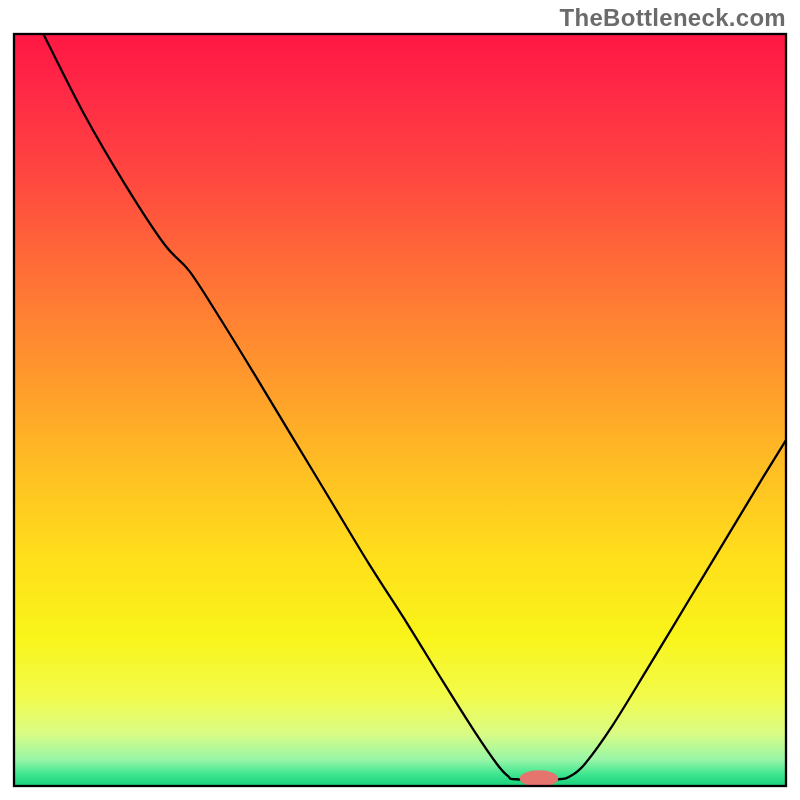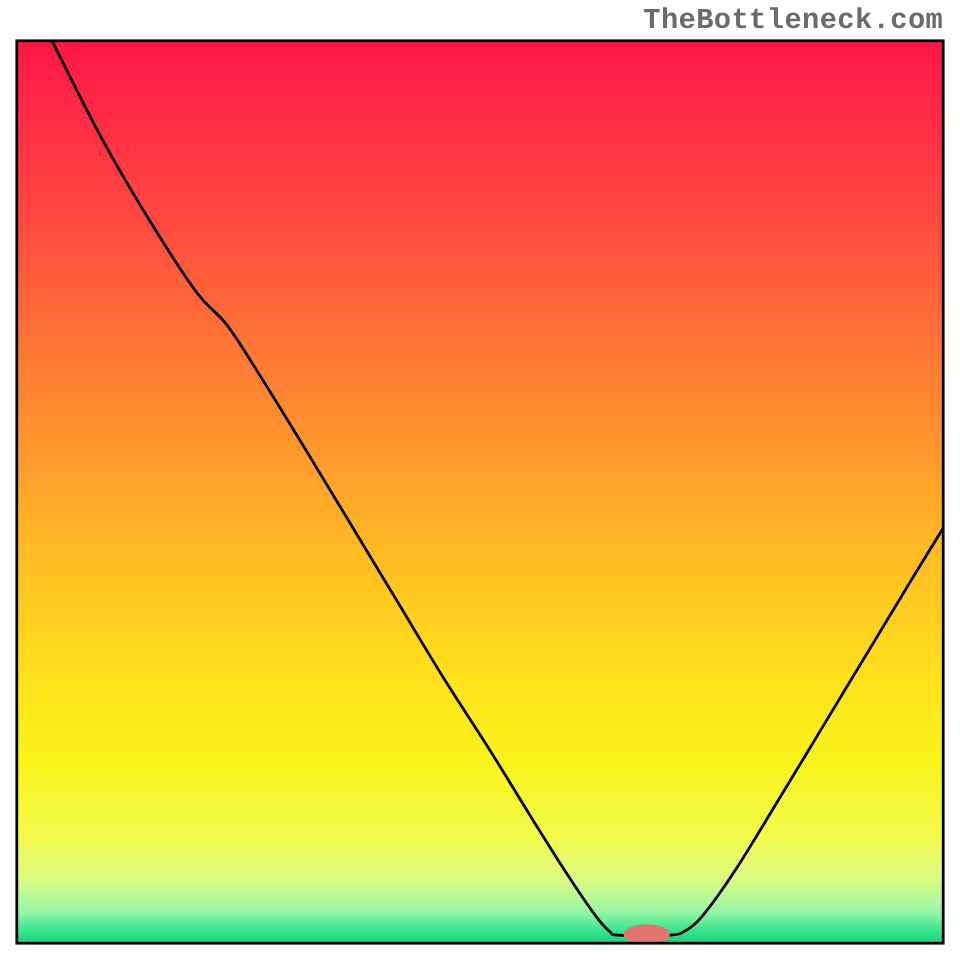--- a/index.html
+++ b/index.html
@@ -8,21 +8,20 @@
     width: 800px;
     height: 800px;
     background: #ffffff;
     font-family: Arial, Helvetica, sans-serif;
     overflow: hidden;
   }
   .chart-wrap {
     position: relative;
     width: 800px;
     height: 600px;
-    font-family: Liberation Mono, monospace;
   }
   .watermark {
     position: absolute;
     top: 4px;
     right: 14px;
     font-size: 24px;
     font-weight: 600;
     color: #6b6b6b;
     letter-spacing: 0.3px;
     z-index: 4;

